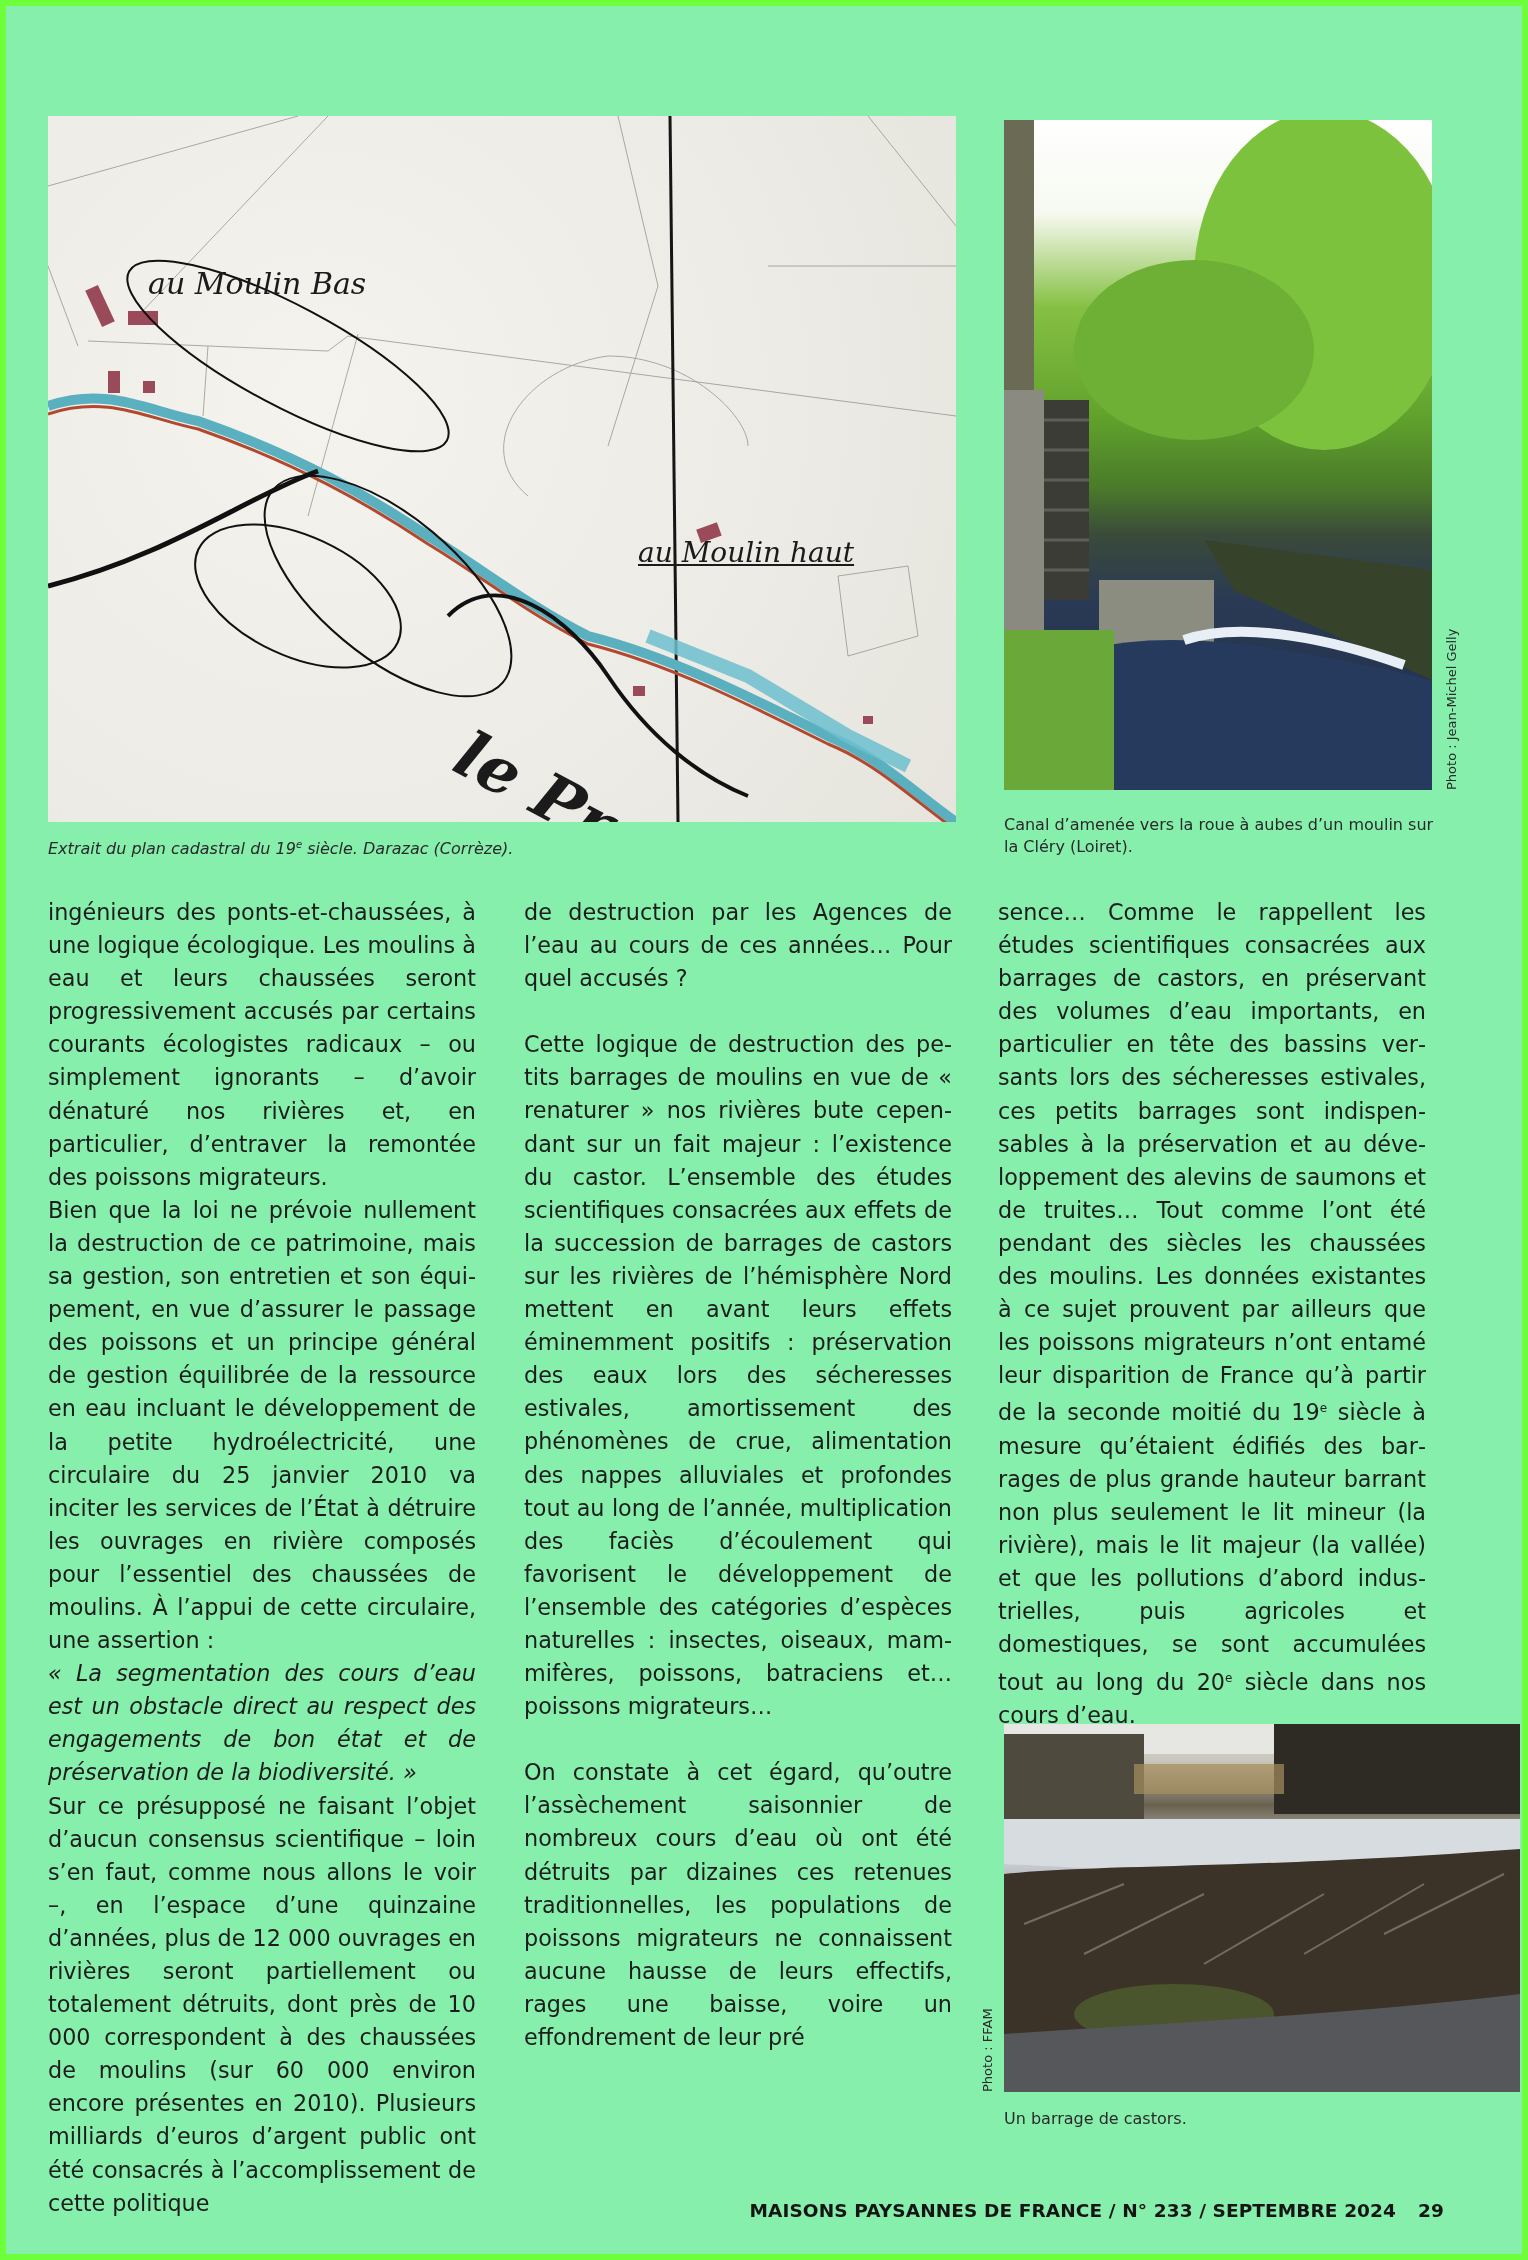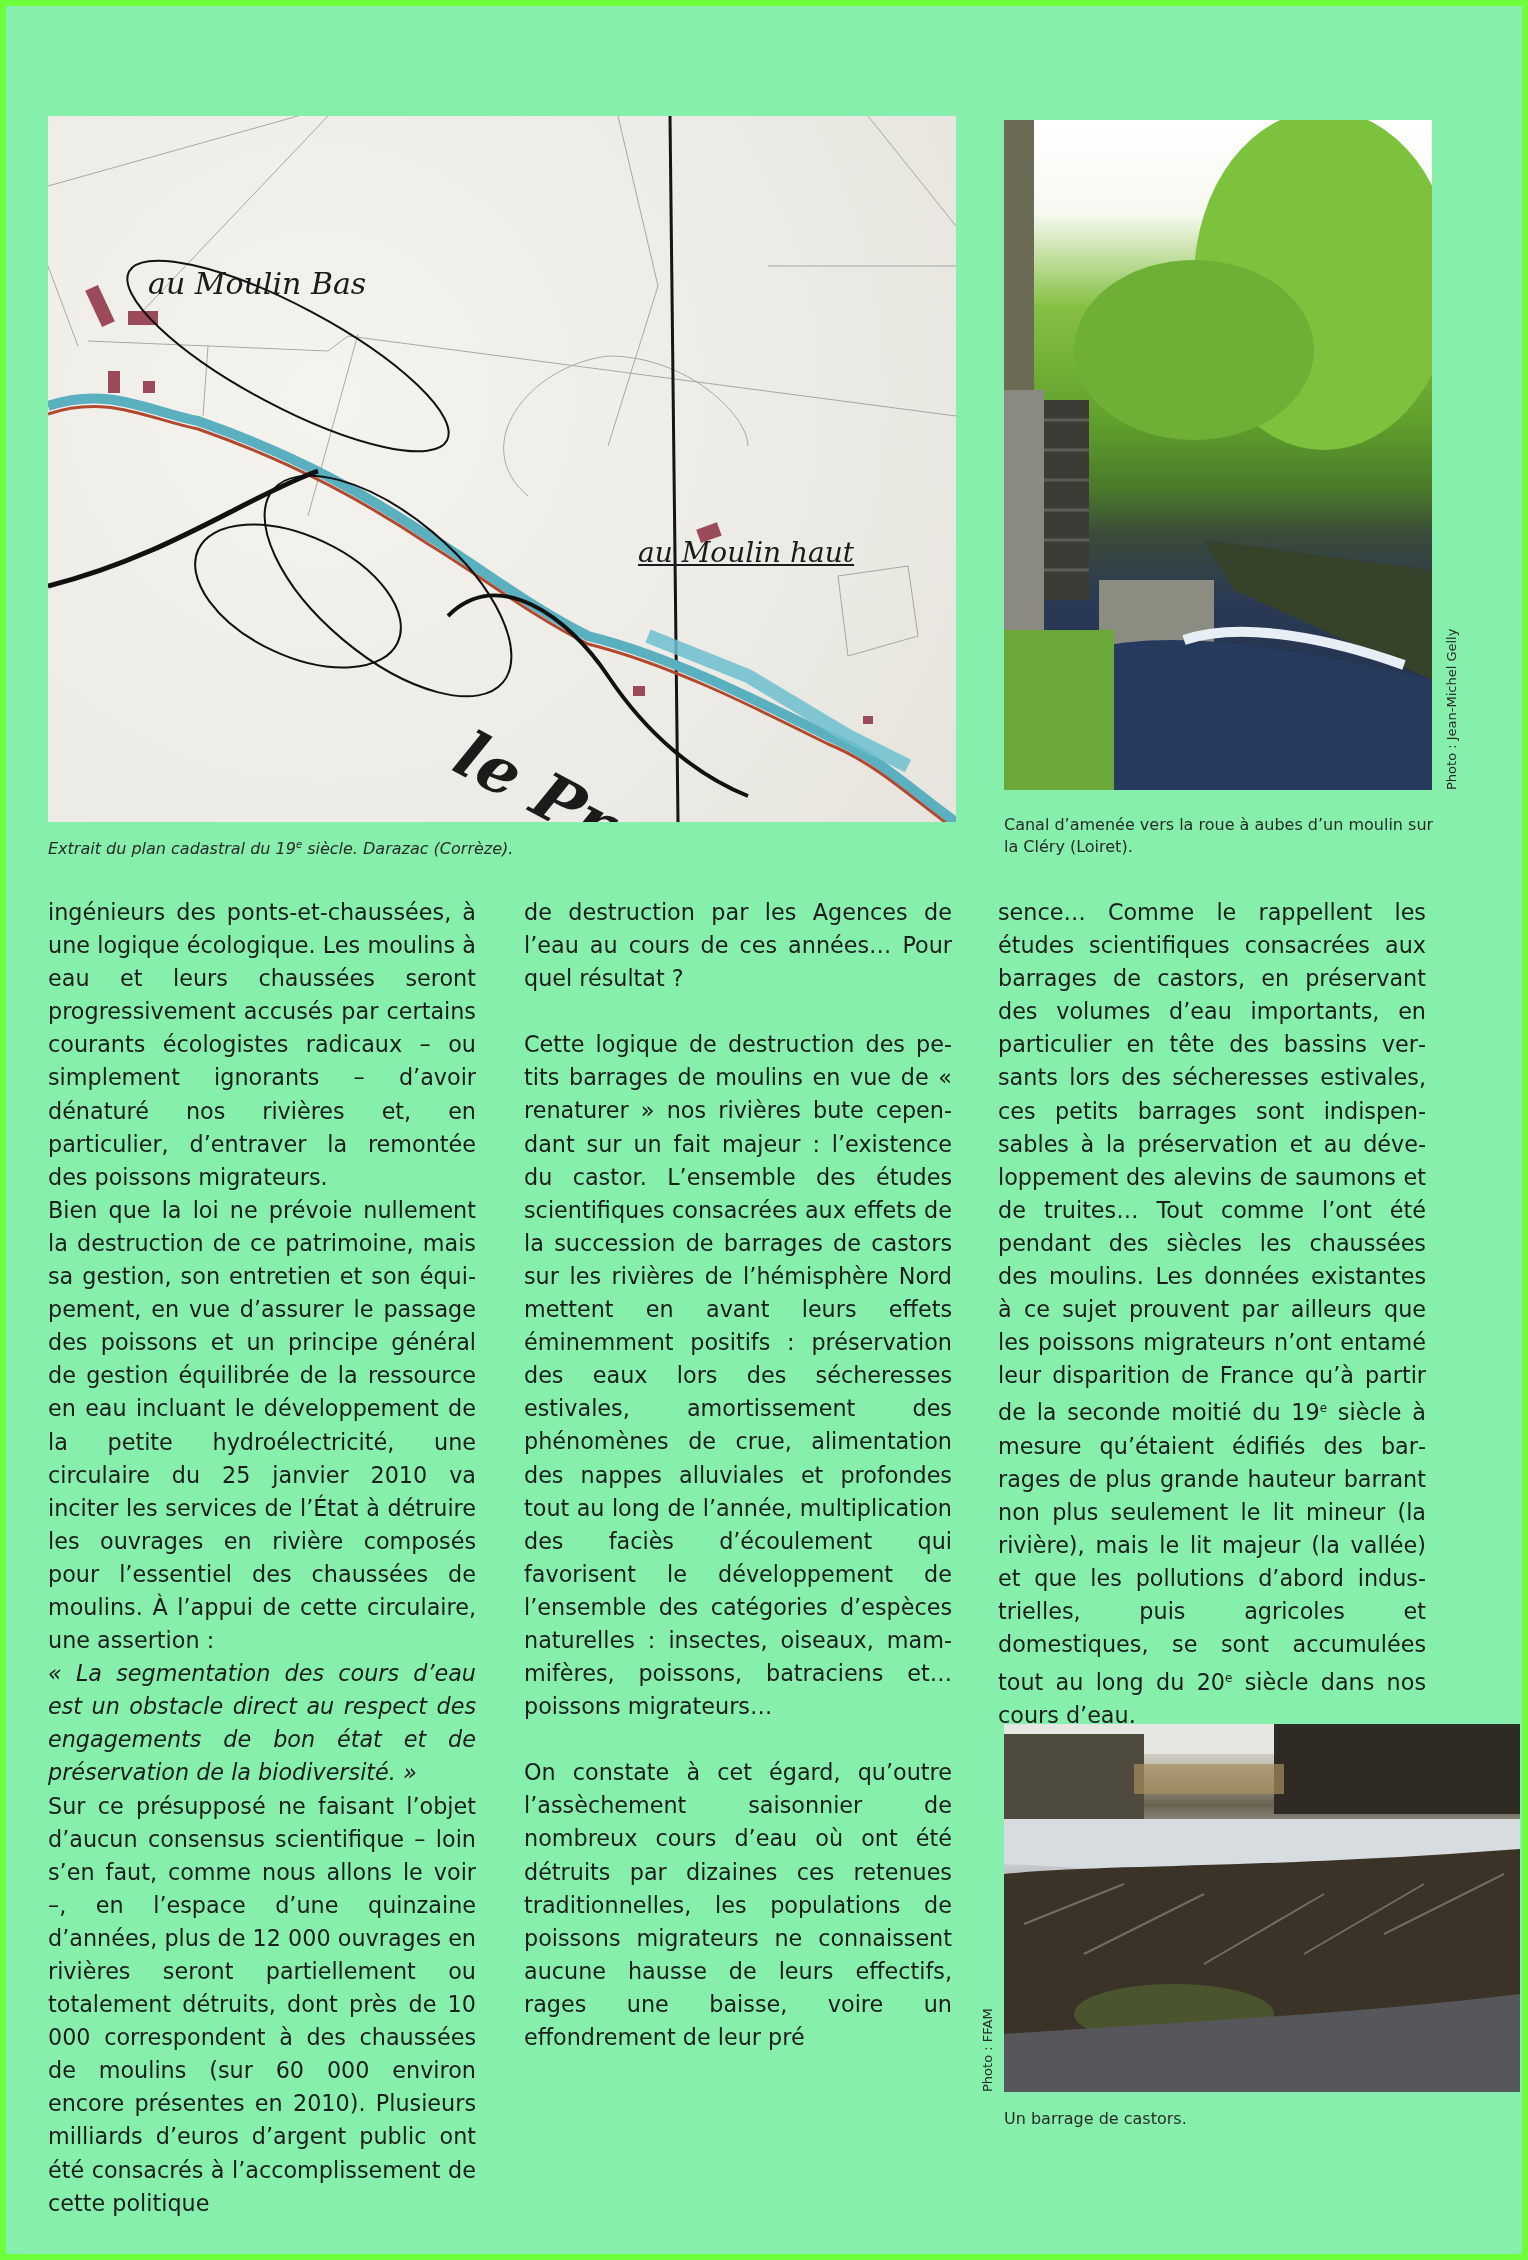--- a/index.html
+++ b/index.html
@@ -134,21 +134,21 @@
   <div class="caption" style="left:998px; top:808px; width:436px; font-size:16px;">Canal d’amenée vers la roue à aubes d’un moulin sur la Cléry (Loiret).</div>
 
   <div class="col" style="left:42px;">
     <p>ingénieurs des ponts-et-chaussées, à une logique écologique. Les moulins à eau et leurs chaussées seront progres­sivement accusés par certains courants écologistes radicaux – ou simplement ignorants – d’avoir dénaturé nos ri­vières et, en particulier, d’entraver la remontée des poissons migrateurs.</p>
     <p>Bien que la loi ne prévoie nullement la destruction de ce patrimoine, mais sa gestion, son entretien et son équi­pement, en vue d’assurer le passage des poissons et un principe général de gestion équilibrée de la ressource en eau incluant le développement de la petite hydroélectricité, une circulaire du 25 janvier 2010 va inciter les ser­vices de l’État à détruire les ouvrages en rivière composés pour l’essentiel des chaussées de moulins. À l’appui de cette circulaire, une assertion :</p>
     <p class="it">« La segmentation des cours d’eau est un obstacle direct au respect des en­gagements de bon état et de préser­vation de la biodiversité. »</p>
     <p>Sur ce présupposé ne faisant l’objet d’aucun consensus scientifique – loin s’en faut, comme nous allons le voir –, en l’espace d’une quinzaine d’années, plus de 12 000 ouvrages en rivières seront partiellement ou totalement détruits, dont près de 10 000 corres­pondent à des chaussées de moulins (sur 60 000 environ encore présentes en 2010). Plusieurs milliards d’euros d’argent public ont été consacrés à l’accomplissement de cette politique</p>
   </div>
 
   <div class="col" style="left:518px;">
-    <p>de destruction par les Agences de l’eau au cours de ces années… Pour quel résultat ?</p>
+    <p>de destruction par les Agences de l’eau au cours de ces années… Pour quel accusés ?</p>
     <div style="height:33px;"></div>
     <p>Cette logique de destruction des pe­tits barrages de moulins en vue de « renaturer » nos rivières bute cepen­dant sur un fait majeur : l’existence du castor. L’ensemble des études scienti­fiques consacrées aux effets de la suc­cession de barrages de castors sur les rivières de l’hémisphère Nord mettent en avant leurs effets éminemment positifs : préservation des eaux lors des sécheresses estivales, amortis­sement des phénomènes de crue, alimentation des nappes alluviales et profondes tout au long de l’année, multiplication des faciès d’écoulement qui favorisent le développement de l’ensemble des catégories d’espèces naturelles : insectes, oiseaux, mam­mifères, poissons, batraciens et… poissons migrateurs…</p>
     <div style="height:33px;"></div>
     <p>On constate à cet égard, qu’outre l’as­sèchement saisonnier de nombreux cours d’eau où ont été détruits par dizaines ces retenues traditionnelles, les populations de poissons migra­teurs ne connaissent aucune hausse de leurs effectifs, rages une baisse, voire un effondrement de leur pré­</p>
   </div>
 
   <div class="col" style="left:992px;">
     <p><span>sence… Comme le rappellent les études scientifiques consacrées aux barrages de castors, en préservant des volumes d’eau importants, en particulier en tête des bassins ver­sants lors des sécheresses estivales, ces petits barrages sont indispen­sables à la préservation et au déve­loppement des alevins de saumons et de truites… Tout comme l’ont été pendant des siècles les chaussées des moulins. Les données existantes à ce sujet prouvent par ailleurs que les poissons migrateurs n’ont entamé leur disparition de France qu’à partir de la seconde moitié du 19</span><sup>e</sup><span> siècle à mesure qu’étaient édifiés des bar­rages de plus grande hauteur barrant non plus seulement le lit mineur (la rivière), mais le lit majeur (la vallée) et que les pollutions d’abord indus­trielles, puis agricoles et domestiques, se sont accumulées tout au long du 20</span><sup>e</sup><span> siècle dans nos cours d’eau.</span></p>
   </div>
 
@@ -167,13 +167,16 @@
           <line x1="300" y1="230" x2="420" y2="160"></line>
         <line x1="380" y1="210" x2="500" y2="150"></line>
       </g>
       <ellipse cx="170" cy="290" rx="100" ry="30" fill="#556a32" opacity="0.6"></ellipse>
       <path d="M0 310 C150 300 350 290 516 270 L516 368 L0 368 Z" fill="#55575a"></path>
     </svg>
   </div>
   <div class="credit" style="left:974px; top:2086px;">Photo : FFAM</div>
   <div class="caption" style="left:998px; top:2102px;">Un barrage de castors.</div>
 
+  <div class="footer">
+    <span>MAISONS PAYSANNES DE FRANCE / N° 233 / SEPTEMBRE 2024</span><span class="pg">29</span>
+  </div>
 </div>
 
 </body></html>

